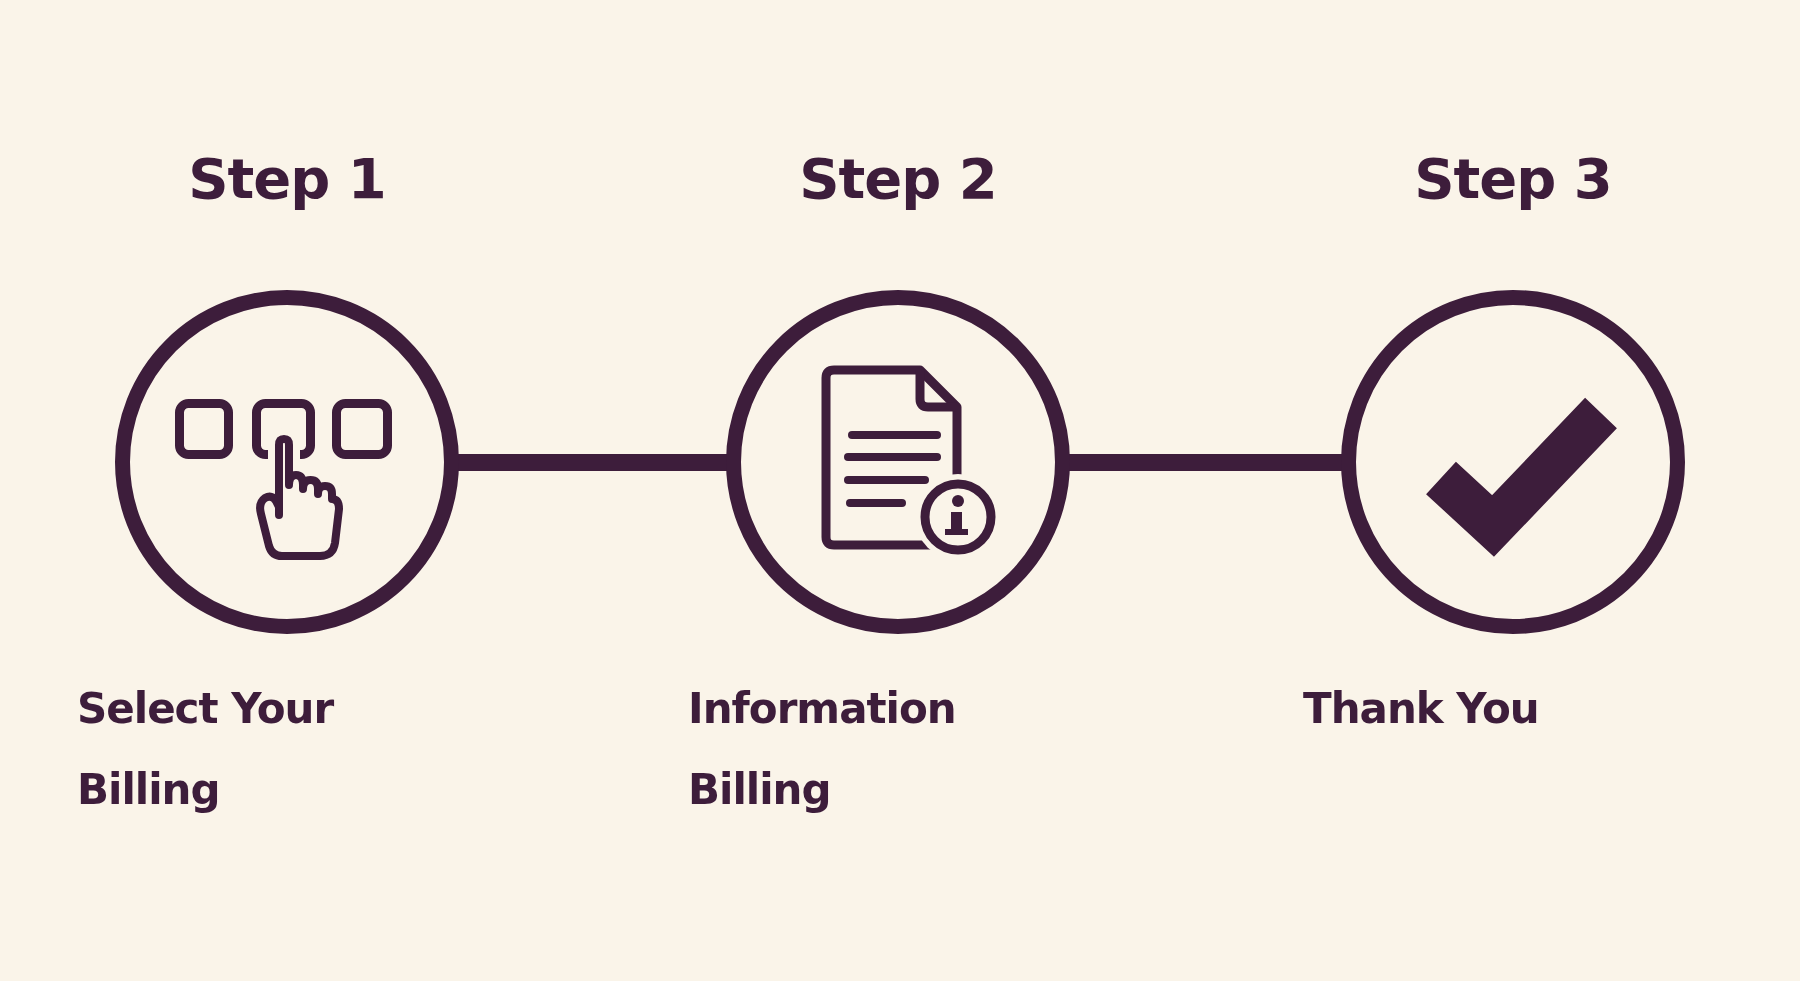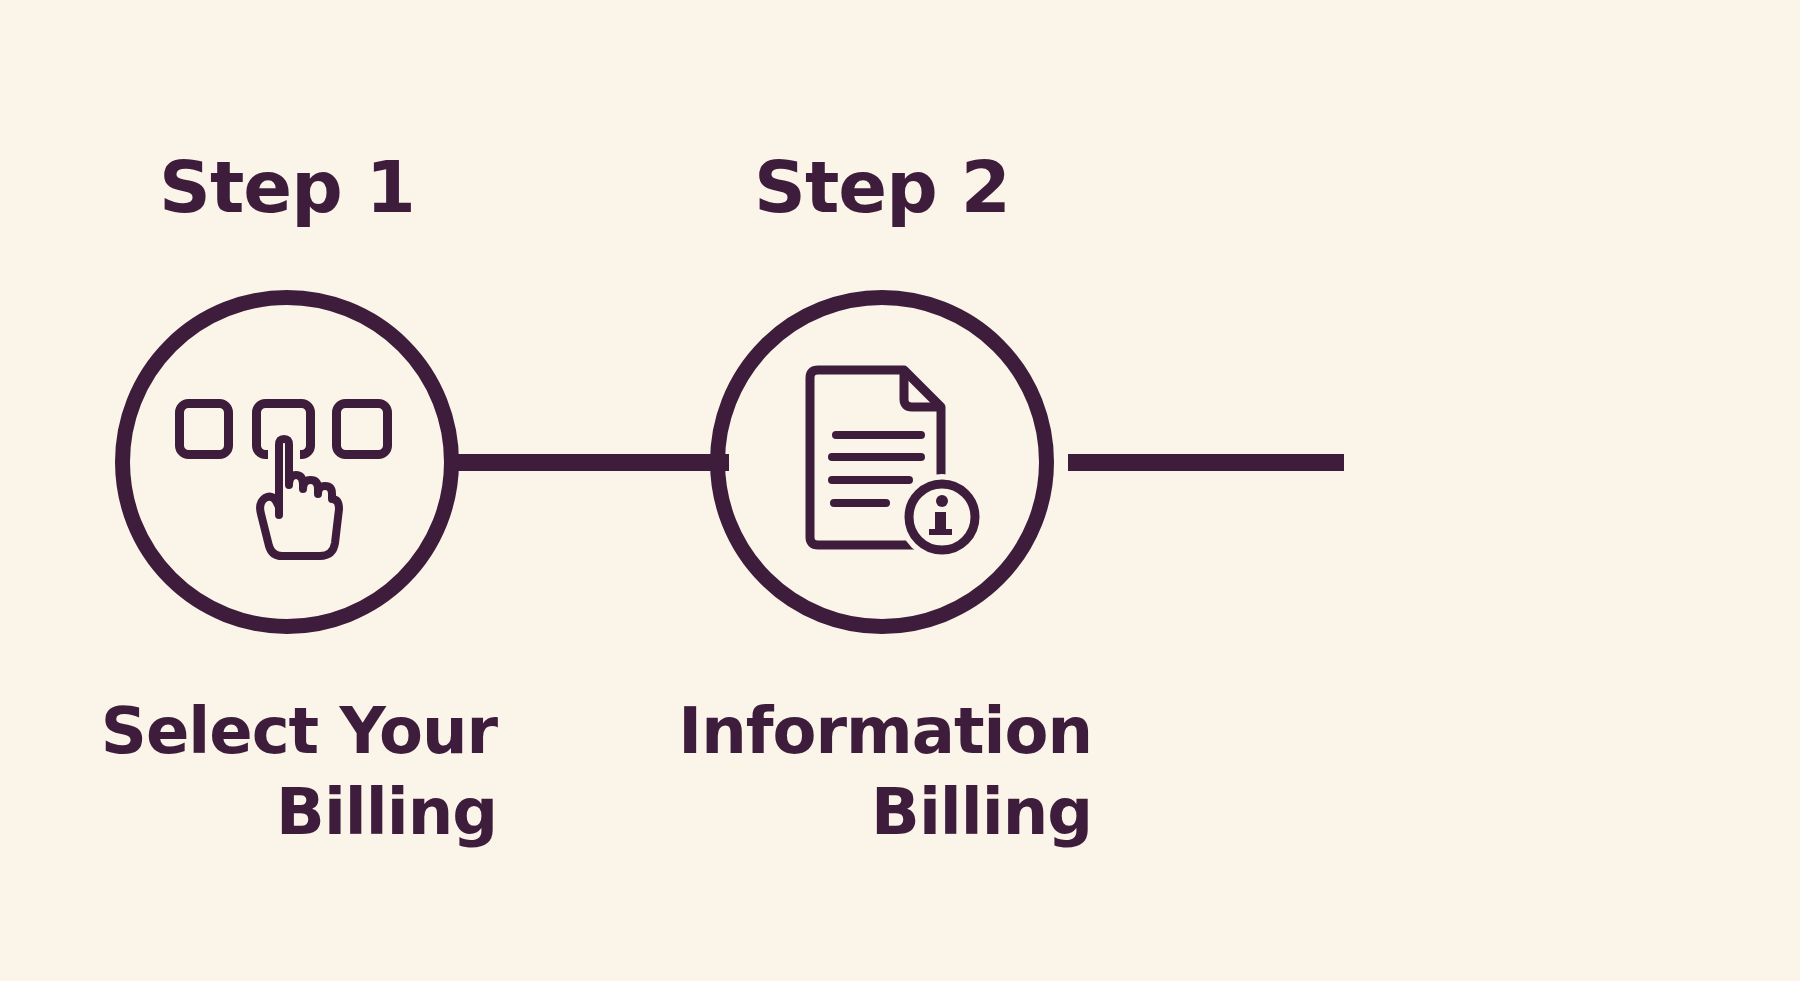--- a/index.html
+++ b/index.html
@@ -25,21 +25,21 @@
     position: absolute;
     top: 0;
     width: 420px;
     height: 981px;
   }
   .step-header {
     position: absolute;
     top: 148px;
     width: 100%;
     text-align: center;
-    font-size: 72px;
+    font-size: 56px;
     line-height: 1.1;
     letter-spacing: -1px;
     white-space: nowrap;
   }
   .step-circle {
     position: absolute;
     top: 290px;
     left: 50%;
     transform: translateX(-50%);
     width: 344px;
@@ -47,25 +47,24 @@
     border: 15px solid var(--ink);
     border-radius: 50%;
     display: flex;
     align-items: center;
     justify-content: center;
   }
   .step-label {
     position: absolute;
     top: 668px;
     width: 100%;
-    text-align: right;
-    font-size: 64px;
+    text-align: left;
+    font-size: 42px;
     line-height: 81px;
     letter-spacing: -1px;
-    margin-top: 23px;
   }
   .label-line { display: block; white-space: nowrap; }
 
   .connector {
     position: absolute;
     top: 454px;
     height: 17px;
     background: var(--ink);
   }
   #connector-1 { left: 455px; width: 274px; }
@@ -99,21 +98,21 @@
         <path class="bg-stroke" stroke-width="22" stroke-linejoin="round" fill="var(--bg)" d="M107 118 L107 48 Q107 42 112 42 Q117 42 117 48 L117 88 Q117 78 124 78 Q131 78 131 88 L131 92 Q131 83 138.5 83 Q146 83 146 92 L146 97 Q146 89 153 89 Q160 89 160 97 L160 102 Q167 102 167 112 L163 146 Q161 159 148 159 L110 159 Q100 159 97 149 L89 117 Q86 106 93 101 Q100 97 104 104 L107 110 Z"></path>
         <path class="ink-stroke" stroke-width="8" stroke-linejoin="round" fill="var(--bg)" d="M107 118 L107 48 Q107 42 112 42 Q117 42 117 48 L117 88 Q117 78 124 78 Q131 78 131 88 L131 92 Q131 83 138.5 83 Q146 83 146 92 L146 97 Q146 89 153 89 Q160 89 160 97 L160 102 Q167 102 167 112 L163 146 Q161 159 148 159 L110 159 Q100 159 97 149 L89 117 Q86 106 93 101 Q100 97 104 104 L107 110 Z"></path>
       </svg>
     </div>
     <div class="step-label">
       <span class="label-line">Select Your</span>
       <span class="label-line">Billing</span>
     </div>
   </div>
 
-  <div class="step" style="left:672px">
+  <div class="step" style="left:688px">
     <div class="step-header">Step 2</div>
     <div class="step-circle">
       <svg id="icon-step2" width="190" height="200" viewBox="0 0 190 200" xmlns="http://www.w3.org/2000/svg">
         <path class="ink-stroke" stroke-width="9" stroke-linejoin="round" d="M100 5 L14 5 Q6 5 6 13 L6 172 Q6 180 14 180 L129 180 Q137 180 137 172 L137 42 Z"></path>
         <path class="ink-stroke" stroke-width="9" stroke-linejoin="round" d="M100 5 L100 34 Q100 42 108 42 L137 42"></path>
         <line class="ink-stroke" stroke-width="8" stroke-linecap="round" x1="32" y1="70" x2="117" y2="70"></line>
         <line class="ink-stroke" stroke-width="8" stroke-linecap="round" x1="28" y1="92" x2="117" y2="92"></line>
         <line class="ink-stroke" stroke-width="8" stroke-linecap="round" x1="28" y1="115" x2="105" y2="115"></line>
         <line class="ink-stroke" stroke-width="8" stroke-linecap="round" x1="30" y1="138" x2="82" y2="138"></line>
         <circle class="bg-fill" cx="138" cy="152" r="43"></circle>
@@ -121,14 +120,26 @@
         <circle class="ink-fill" cx="138" cy="136" r="6"></circle>
         <path class="ink-fill" d="M131 147 h11 v17 h6 v6 h-23 v-6 h6 z"></path>
       </svg>
     </div>
     <div class="step-label">
       <span class="label-line">Information</span>
       <span class="label-line">Billing</span>
     </div>
   </div>
 
+  <div class="step" style="left:1303px">
+    <div class="step-header">Step 3</div>
+    <div class="step-circle">
+      <svg id="icon-step3" width="200" height="150" viewBox="0 0 200 150" xmlns="http://www.w3.org/2000/svg">
+        <polyline class="ink-stroke" stroke-width="44" stroke-linecap="butt" stroke-linejoin="miter" points="25,85 77,133 185,20"></polyline>
+      </svg>
+    </div>
+    <div class="step-label">
+      <span class="label-line">Thank You</span>
+      <span class="label-line"></span>
+    </div>
+  </div>
 
 </div>
 
 </body></html>

